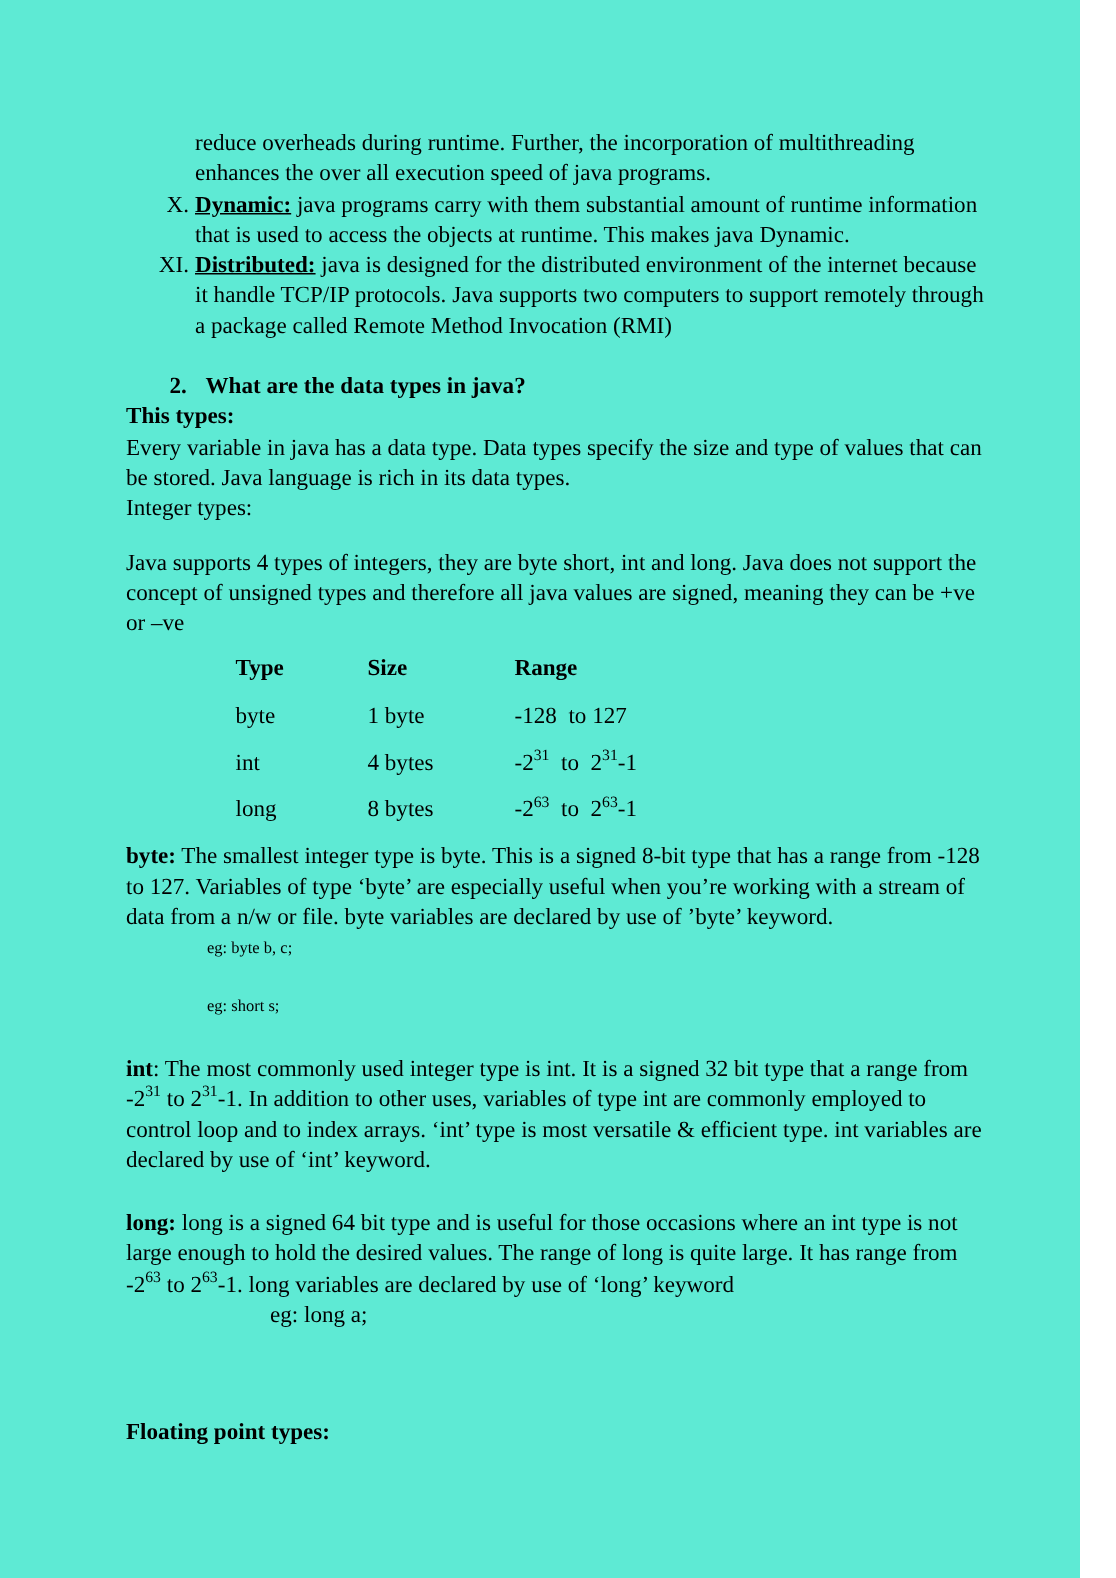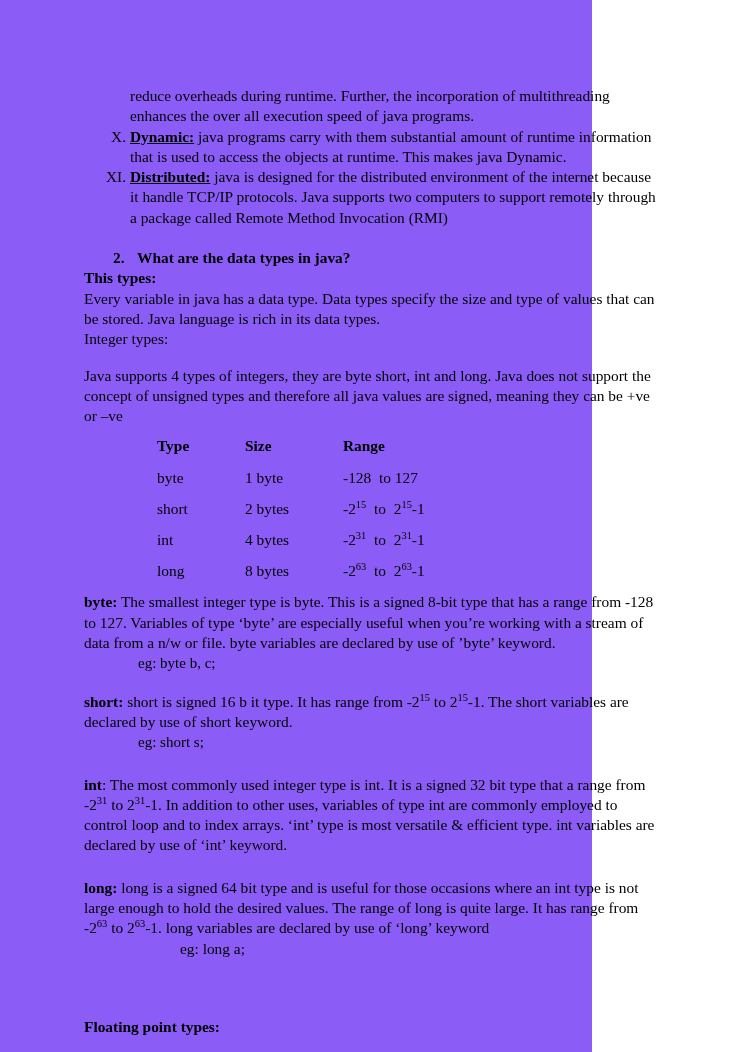--- a/index.html
+++ b/index.html
@@ -12,23 +12,23 @@
     width: 744px;
     height: 1052px;
     position: relative;
     font-family: "Liberation Serif", "DejaVu Serif", serif;
     color: #000000;
     overflow: hidden;
   }
   .page {
     position: absolute;
     left: 0; top: 0;
-    width: 592px;
+    width: 720px;
     height: 1052px;
-    background: #8b5cf6;
+    background: #5eead4;
   }
   .content {
     position: absolute;
     left: 84px;
     top: 86px;
     width: 578px;
   }
   .para {
     font-size: 15.4px;
     line-height: 20.3px;
@@ -98,21 +98,21 @@
     vertical-align: baseline;
     line-height: 19px;
   }
   table.dt th {
     font-weight: bold;
     padding-bottom: 13px;
   }
   table.dt .c-type { width: 88px; }
   table.dt .c-size { width: 98px; font-family: Liberation Serif, serif; }
 
-  .eg-1 { padding-left: 54px; font-size: 15px; line-height: 20.3px; }
+  .eg-1 { padding-left: 54px; font-size: 11px; line-height: 20.3px; }
   .eg-2 { padding-left: 96px; font-size: 15.4px; line-height: 20.3px; }
 </style>
 </head>
 <body>
 
 <div class="page">
   <div class="content">
 
     <div class="para" style="padding-left:46px;">
       <div>reduce overheads during runtime. Further, the incorporation of multithreading</div>
@@ -157,29 +157,20 @@
         <tr>
           <td>byte</td>
           <td>1 byte</td>
           <td>
             <span>-128</span>&nbsp;
             <span>to</span>
             <span>127</span>
           </td>
         </tr>
         <tr>
-          <td>short</td>
-          <td>2 bytes</td>
-          <td>
-            <span>-2</span><sup>15</sup>&nbsp;
-            <span>to</span>&nbsp;
-            <span>2</span><sup>15</sup><span>-1</span>
-          </td>
-        </tr>
-        <tr>
           <td>int</td>
           <td>4 bytes</td>
           <td>
             <span>-2</span><sup>31</sup>&nbsp;
             <span>to</span>&nbsp;
             <span>2</span><sup>31</sup><span>-1</span>
           </td>
         </tr>
         <tr>
           <td>long</td>
@@ -193,23 +184,20 @@
       </tbody>
     </table>
 
     <div class="para">
       <span class="bold">byte:</span><span> The smallest integer type is byte. This is a signed 8-bit type that has a range from -128 to 127. Variables of type ‘byte’ are especially useful when you’re working with a stream of data from a n/w or file. byte variables are declared by use of ’byte’ keyword.</span>
     </div>
     <div class="eg-1">eg: byte b, c;</div>
 
     <div class="sp-18"></div>
 
-    <div class="para">
-      <span class="bold">short:</span><span> short is signed 16 b it type. It has range from -2</span><sup>15</sup><span>  to  2</span><sup>15</sup><span>-1. The short variables are declared by use of  short keyword.</span>
-    </div>
     <div class="eg-1">eg: short s;</div>
 
     <div class="sp-22"></div>
 
     <div class="para">
       <span class="bold">int</span><span>: The most commonly used integer type is int. It is a signed 32 bit type that a range from -2</span><sup>31</sup><span>  to  2</span><sup>31</sup><span>-1. In addition to other uses, variables of type int are commonly employed to control loop and to index arrays. ‘int’ type is most versatile &amp; efficient type. int variables are declared by use of ‘int’ keyword.</span>
     </div>
 
     <div class="sp-22"></div>
 

